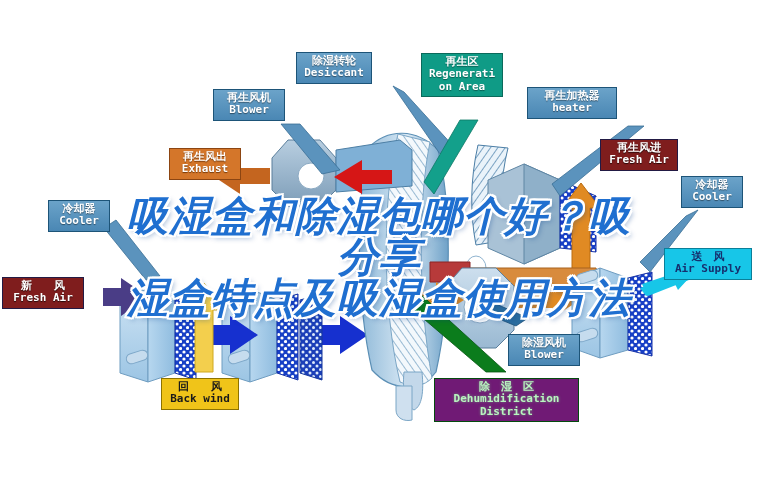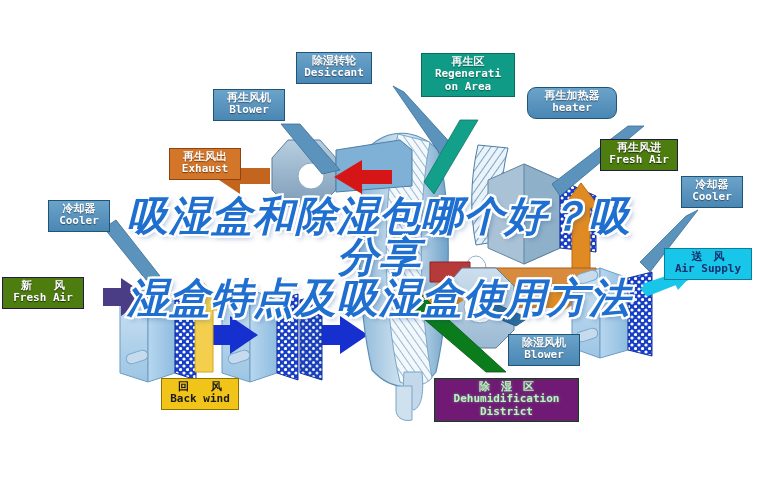--- a/index.html
+++ b/index.html
@@ -16,21 +16,21 @@
   
   .lbl.blue{background:linear-gradient(180deg,#6ba3c9 0%,#4a87b4 100%);color:#ffffff;
             text-shadow:0 1px 1px rgba(0,0,0,.45);border-color:#1d5478;}
   
   .lbl.orange{background:#d4762a;color:#ffffff;border-color:#8c4512;
               text-shadow:0 1px 1px rgba(90,40,0,.8);}
   
   .lbl.teal{background:#0f9b86;color:#ffffff;border-color:#0a6a5b;
             text-shadow:0 1px 1px rgba(0,50,45,.6);}
   
-  .lbl.purple{background:#4d7c0f;color:#ffffff;border-color:#221a44;
+  .lbl.purple{background:#7f1d1d;color:#ffffff;border-color:#221a44;
               text-shadow:0 1px 1px rgba(0,0,0,.7);}
   
   .lbl.cyan{background:#17c6e8;color:#16306e;border-color:#0a7f99;}
   
   .lbl.yellow{background:#f0c419;color:#1a1a1a;border-color:#8d7300;}
   
   .lbl.green{background:#701a75;color:#b9f5c0;border-color:#044a0e;
              text-shadow:0 0 3px rgba(120,255,140,.5);}
 
   
@@ -193,26 +193,26 @@
   <div class="lbl blue" style="left:296px;top:52px;width:76px;font-size:11px;">
     <span class="cn">除湿转轮</span>
     <span class="en">Desiccant</span>
   </div>
 
   <div class="lbl blue" style="left:213px;top:89px;width:72px;font-size:11px;">
     <span class="cn">再生风机</span>
     <span class="en">Blower</span>
   </div>
 
-  <div class="lbl teal" style="left:421px;top:53px;width:94px;font-size:11px;">
+  <div class="lbl teal" style="left:421px;top:53px;width:82px;font-size:11px;">
     <span class="cn">再生区</span>
     <span class="en">Regenerati on Area</span>
   </div>
 
-  <div class="lbl blue" style="left:527px;top:87px;width:90px;font-size:11px;border-radius:9px;">
+  <div class="lbl blue" style="left:527px;top:87px;width:90px;font-size:11px;">
     <span class="cn">再生加热器</span>
     <span class="en">heater</span>
   </div>
 
   <div class="lbl purple" style="left:600px;top:139px;width:78px;font-size:11px;">
     <span class="cn">再生风进</span>
     <span class="en">Fresh Air</span>
   </div>
 
   <div class="lbl orange" style="left:169px;top:148px;width:72px;font-size:11px;">

